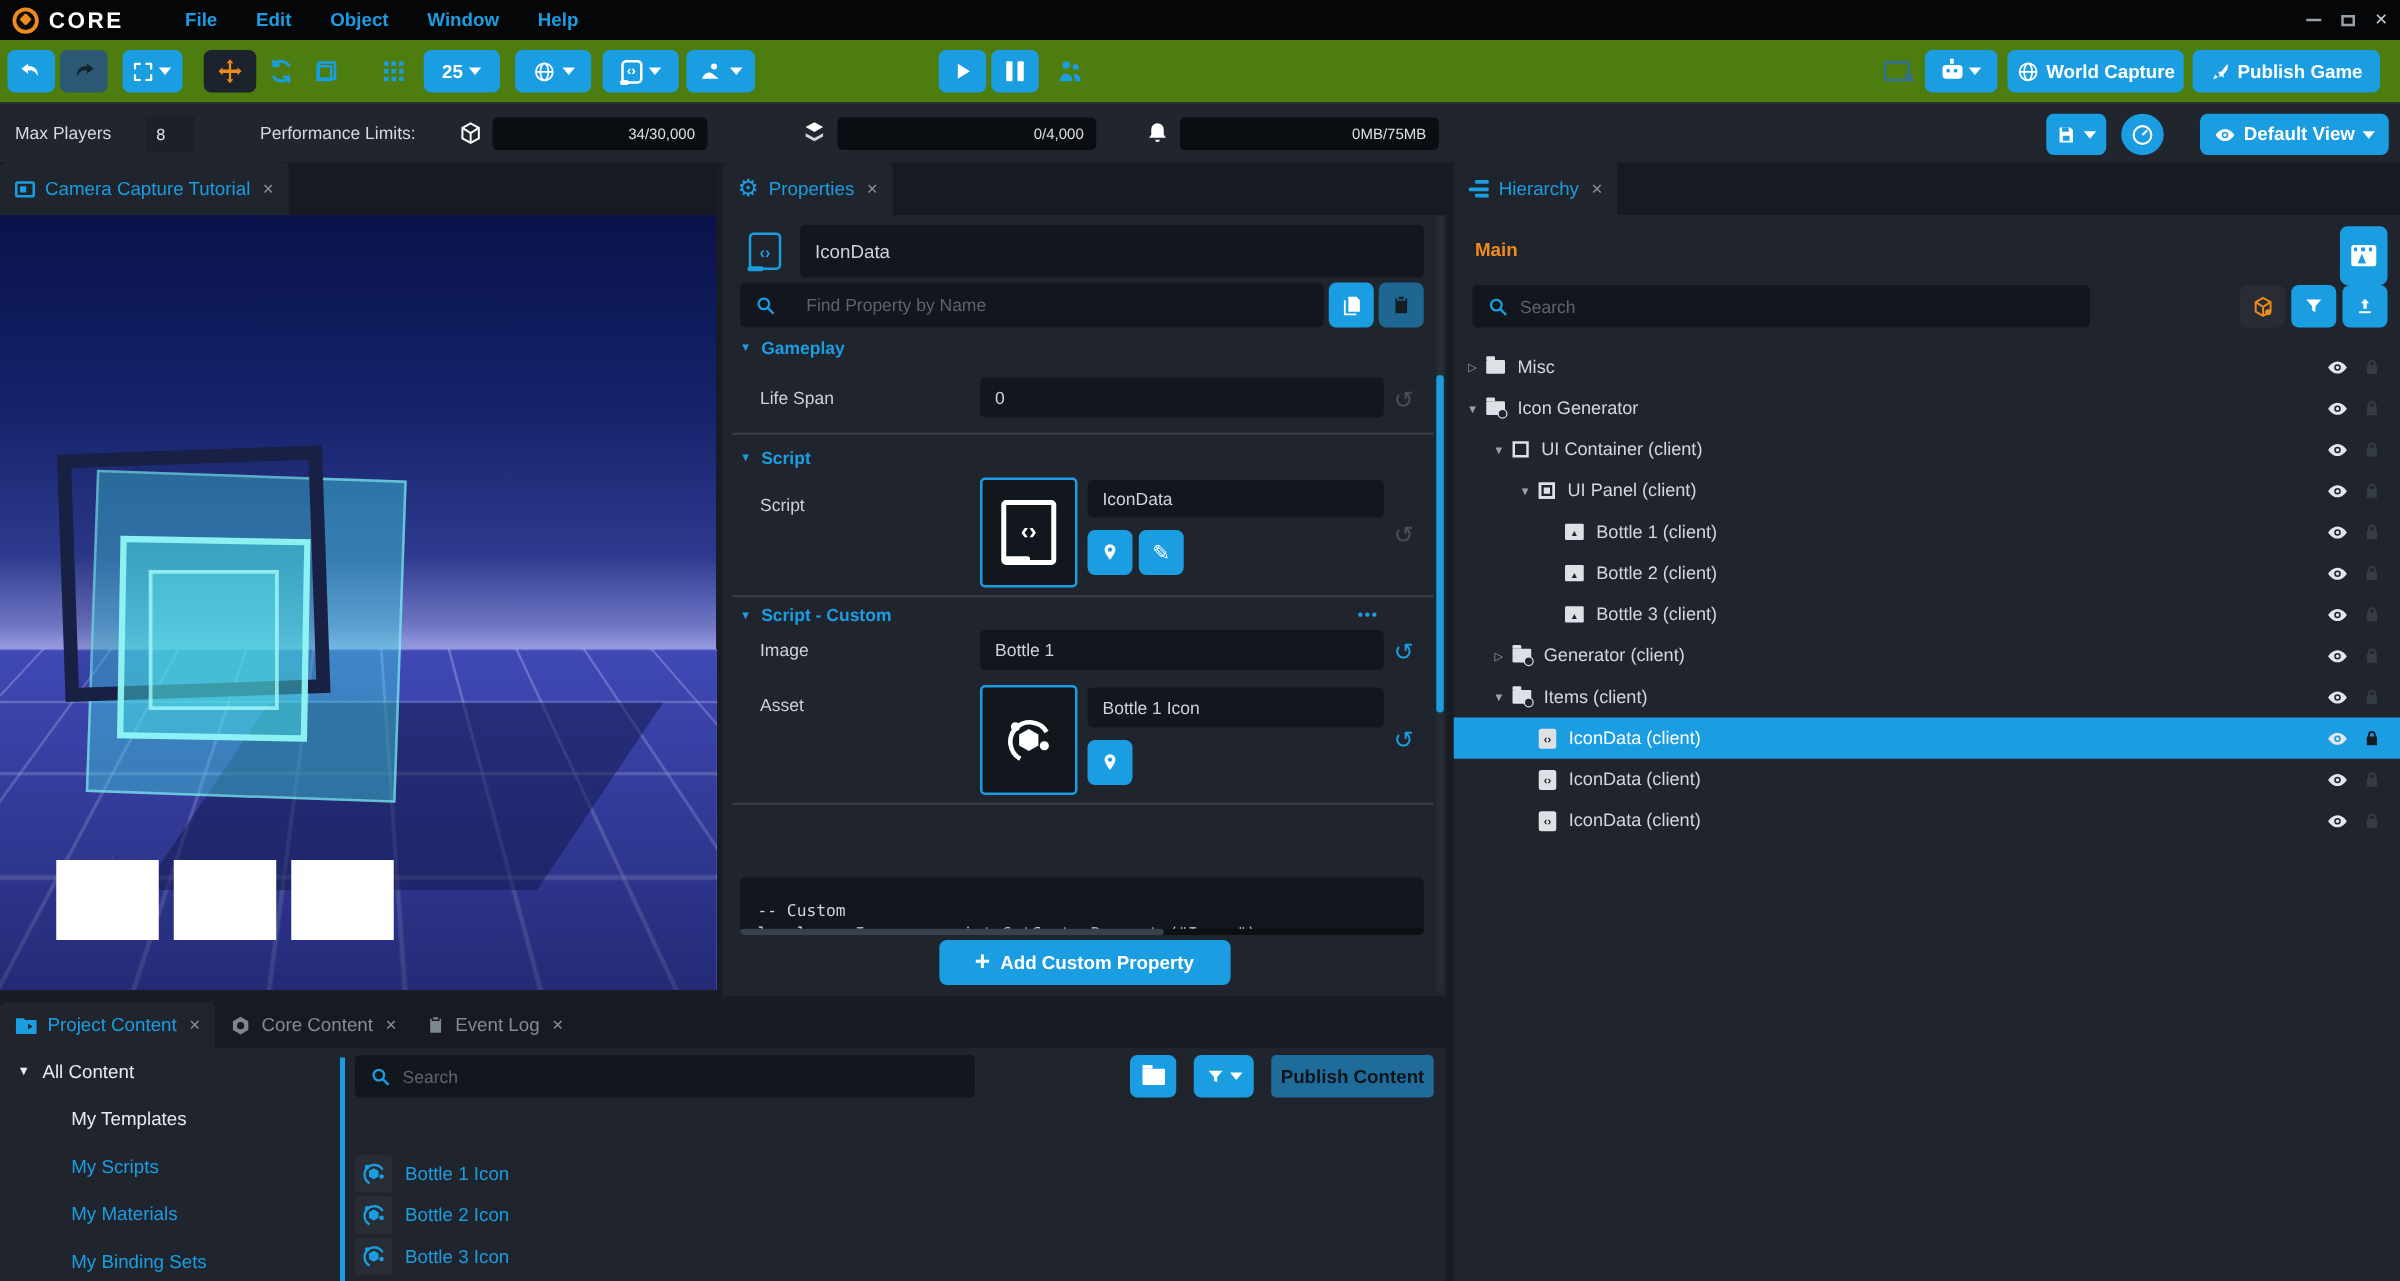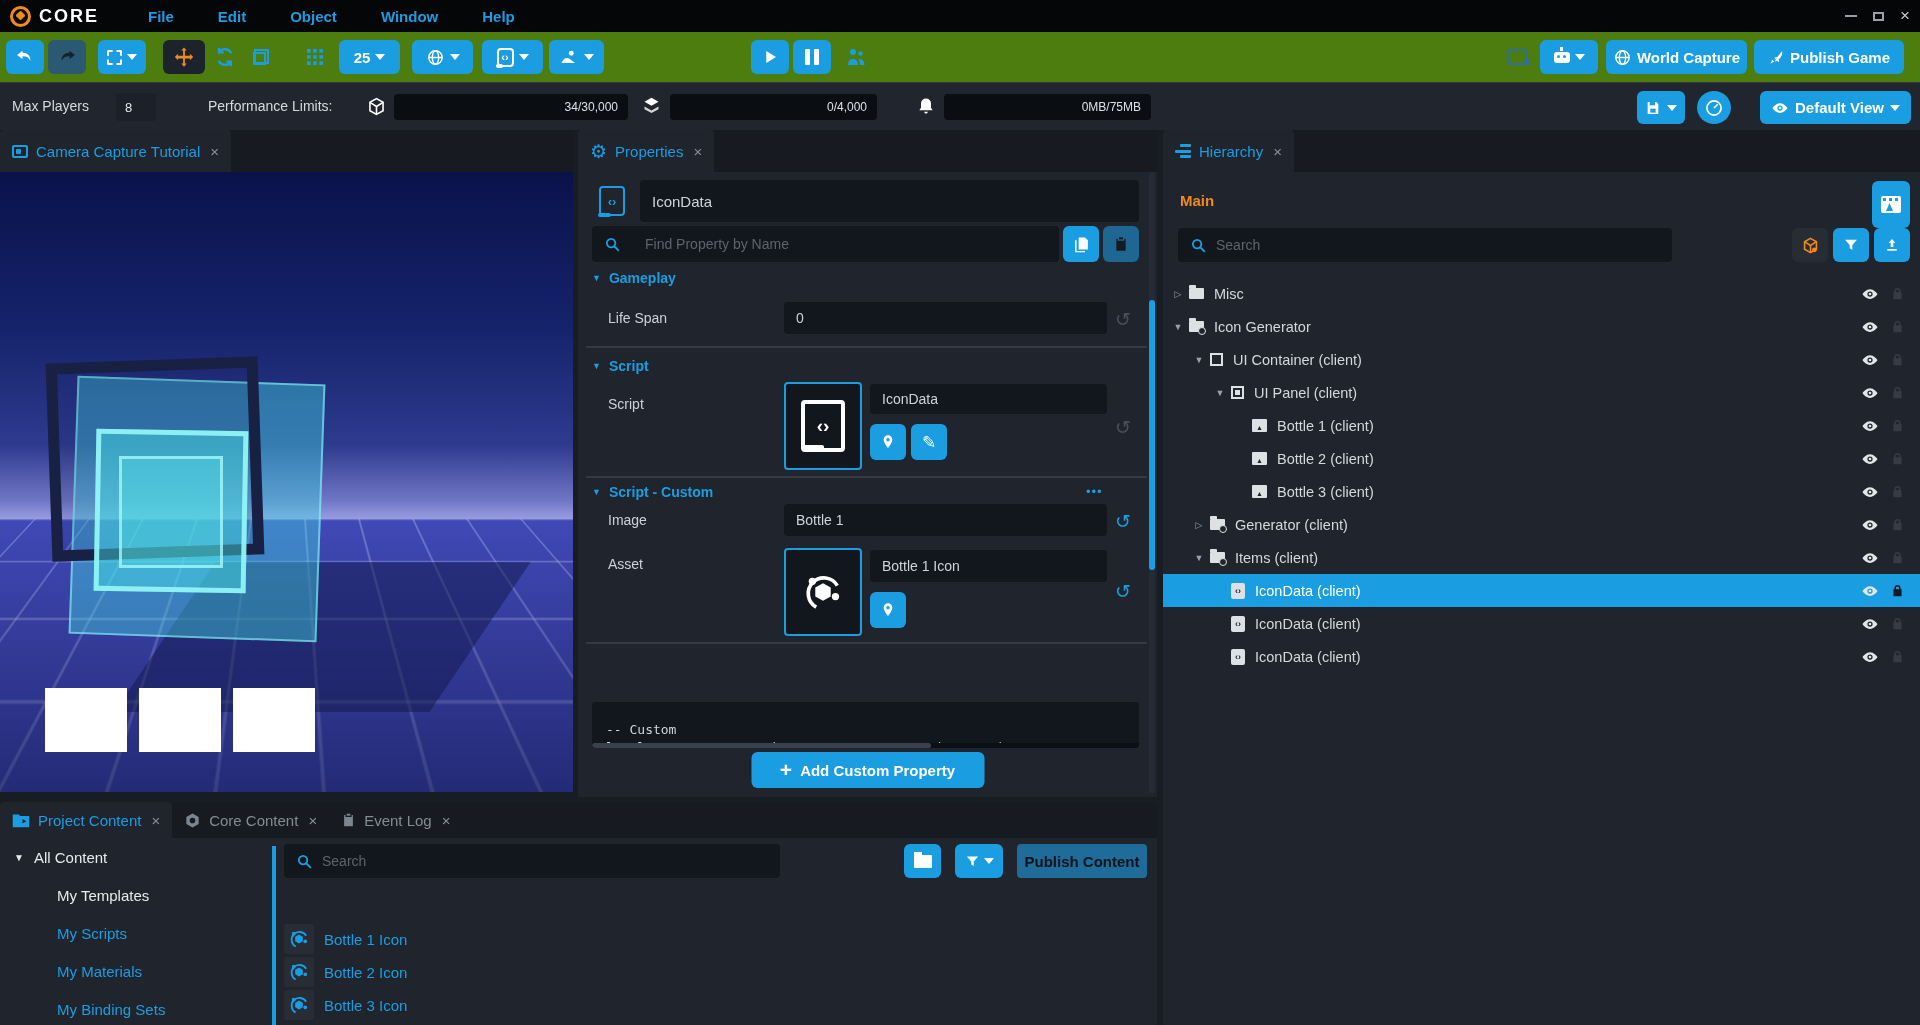--- a/index.html
+++ b/index.html
@@ -10,21 +10,21 @@
 
   
   .menubar { position:absolute; left:0; top:0; width:1920px; height:32px; background:#050608;
              display:flex; align-items:center; }
   .logo { display:flex; align-items:center; gap:8px; margin-left:10px; width:110px; }
   .logo-ring { width:21px; height:21px; border:3px solid #ef8a1d; border-radius:50%;
                position:relative; background:#0a0a0a; }
   .logo-ring::after { content:''; position:absolute; left:4px; top:3px; width:7px; height:7px;
                background:#ef8a1d; border-radius:1px; transform:rotate(45deg); }
   .logo-text { color:#fff; font-weight:bold; font-size:18px; letter-spacing:2px; }
-  .menu-items { display:flex; gap:16px; margin-left:14px; }
+  .menu-items { display:flex; gap:3px; margin-left:14px; }
   .menu-item { color:#1b9de2; font-weight:bold; font-size:15px; padding:4px 14px; cursor:default; }
   .wincontrols { margin-left:auto; margin-right:10px; display:flex; align-items:center; gap:16px; }
   .wc-min { width:12px; height:2px; background:#9aa0a8; }
   .wc-max { width:11px; height:9px; border:2px solid #9aa0a8; position:relative; }
   .wc-close { color:#c6cbd1; font-size:17px; line-height:12px; }
 
   
   .toolbar { position:absolute; left:0; top:32px; width:1920px; height:50px; background:#4d7c0f; }
   .tb-btn { position:absolute; top:8px; height:34px; border-radius:6px; background:#1b9de2;
             display:flex; align-items:center; justify-content:center; gap:5px; color:#fff; }
@@ -334,21 +334,21 @@
   <div class="statusbar">
     <span class="sb-label" style="left:12px;">Max Players</span>
     <span class="mp-box">8</span>
     <span class="sb-label" style="left:208px;">Performance Limits:</span>
     <span class="sb-icon" style="left:366px;">
       <svg class="i" width="21" height="21" viewBox="0 0 24 24" fill="none" stroke="#fff" stroke-width="1.8">
           <path d="M12 3l7.5 4.2v9.6L12 21l-7.5-4.2V7.2z"></path>
           <path d="M12 12v9M4.5 7.2L12 12l7.5-4.8"></path>
         </svg>
     </span>
-    <span class="meter" style="left:394px;width:234px;">34/30,000</span>
+    <span class="meter" style="left:394px;width:172px;">34/30,000</span>
     <span class="sb-icon" style="left:641px;">
       <svg class="i" width="21" height="21" viewBox="0 0 24 24" fill="#fff">
           <path d="M12 2l8 4.5-8 4.5-8-4.5z"></path>
           <path d="M4 12l8 4.5 8-4.5v3L12 19.5 4 15z" opacity=".8"></path>
         </svg>
     </span>
     <span class="meter" style="left:670px;width:207px;">0/4,000</span>
     <span class="sb-icon" style="left:916px;">
       <svg class="i" width="20" height="20" viewBox="0 0 24 24" fill="#fff">
           <path d="M12 3a6 6 0 016 6v5l2 3H4l2-3V9a6 6 0 016-6z"></path>

